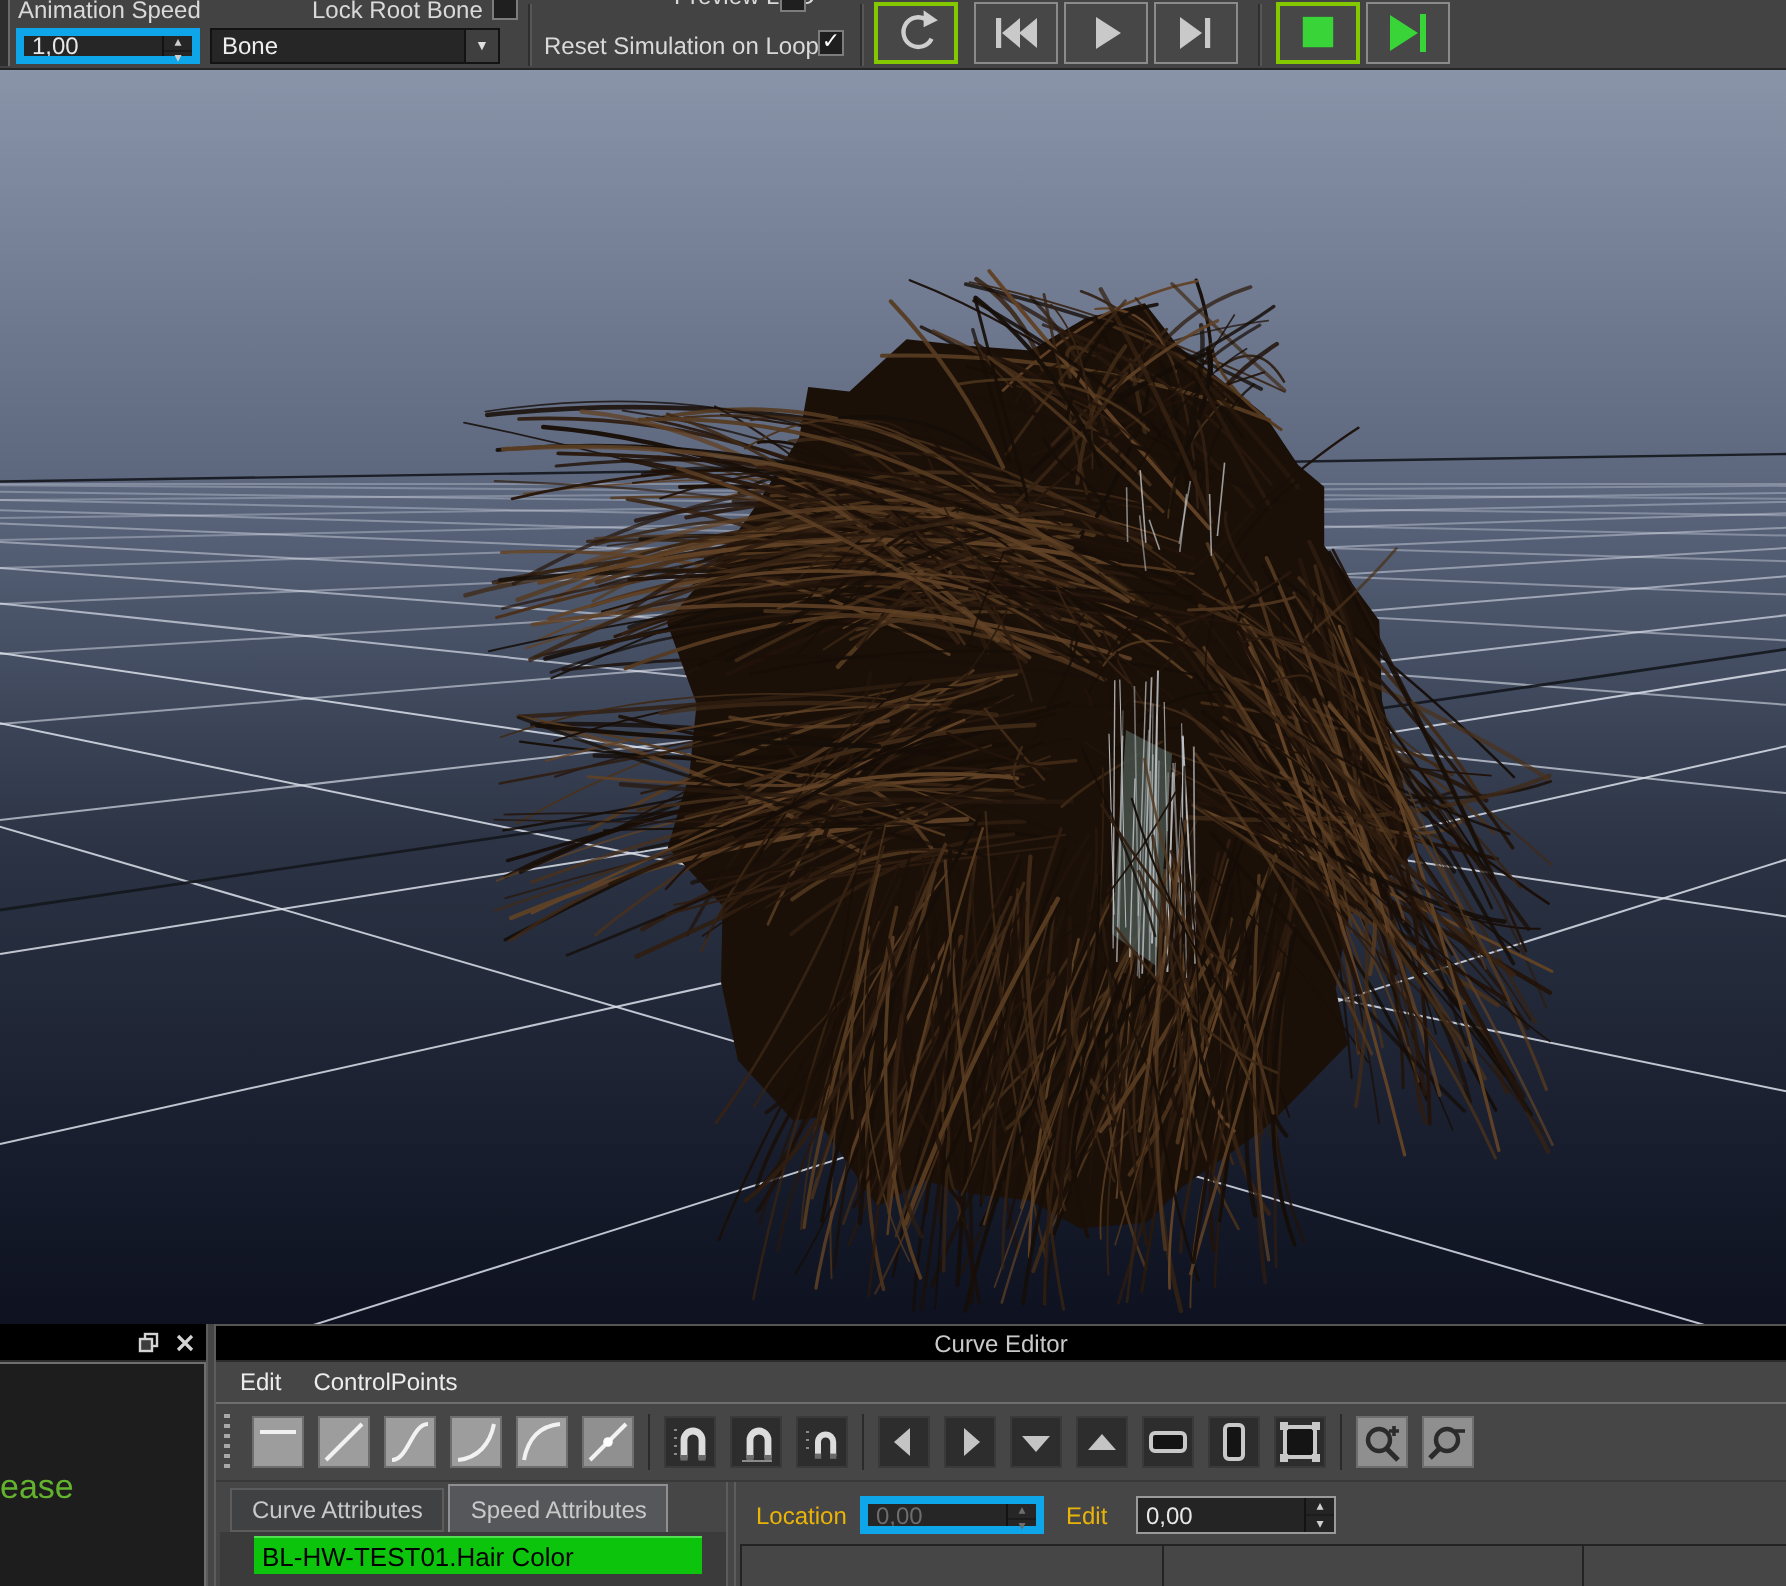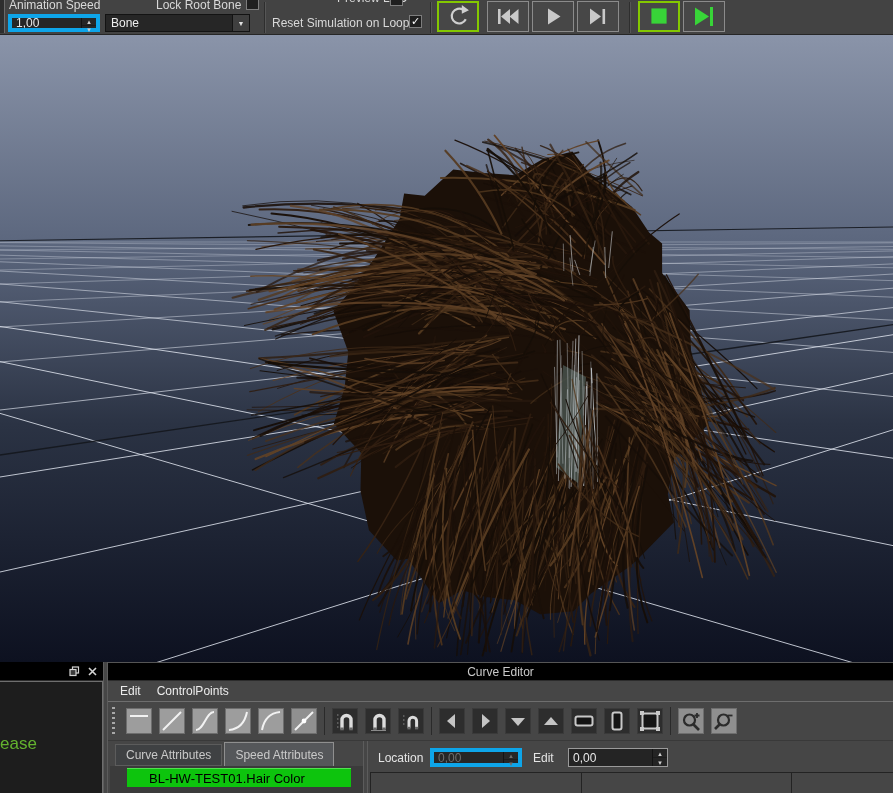--- a/index.html
+++ b/index.html
@@ -68,24 +68,24 @@
 
   #ce-content{position:absolute;left:0;top:79px;width:785px;height:52px;background:#464646;}
   #attr-pane{position:absolute;left:0;top:0;width:255px;height:52px;}
   .tab{height:22px;display:inline-flex;align-items:center;padding:0 10px;
        background:#3f4143;border:1px solid #5c5c5c;color:#c9c9c9;margin-right:2px;}
   .tab.active{background:#55575a;border:1px solid #8f8f8f;border-bottom:none;height:24px;}
   #tabs{position:absolute;left:7px;top:1px;display:flex;align-items:flex-end;height:24px;}
   #tree{position:absolute;left:2px;top:25px;width:253px;height:27px;background:#3b3b3b;}
   #selected-item{position:absolute;left:17px;top:2px;width:224px;height:19px;
                  background:var(--selection-green,#0dc40d);border-top:1px solid #52e052;
-                 color:#000;font-size:13px;display:flex;align-items:center;padding-left:22px;}
+                 color:#000;font-size:13px;display:flex;align-items:center;padding-left:4px;}
   #attr-splitter{position:absolute;left:255px;top:0;width:5px;height:52px;}
   #field-pane{position:absolute;left:260px;top:0;width:525px;height:52px;}
-  #field-pane .tb-label{color:#e5e5e5;}
+  #field-pane .tb-label{color:#eab308;}
   .spinbox.disabled input{color:#6d6d6d;}
   .spinbox.disabled .spin-arrows span{color:#6d6d6d;}
   .spinbox.lightborder{border:1px solid #9a9a9a;background:#242424;}
   #plot{position:absolute;left:2px;top:31px;right:0;bottom:0;
         border-top:1px solid #232323;border-left:1px solid #232323;}
   .plot-tick{position:absolute;top:0;bottom:0;width:1px;background:#232323;}
 </style>
 </head>
 <body>
 

